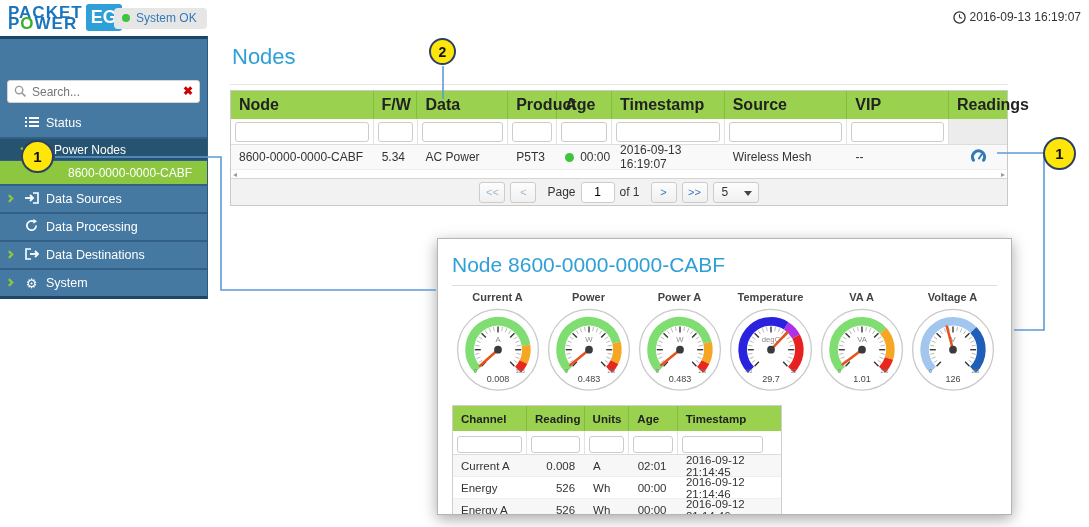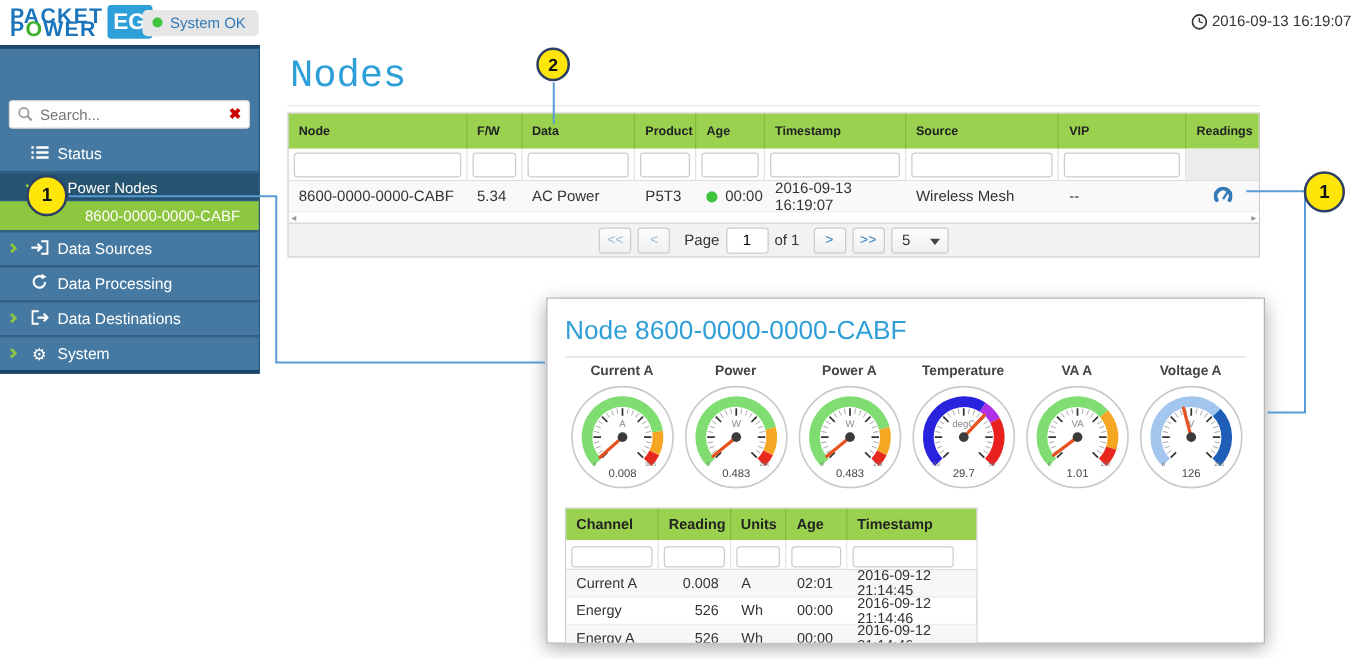--- a/index.html
+++ b/index.html
@@ -29,27 +29,27 @@
   .nav-item .nicon { position:absolute; left:24px; width:15px; text-align:center; }
   .nav-item .nlabel { position:absolute; left:46px; }
   .nav-sub { height:23px; background:#26536f; }
   .nav-sub .chev { left:20px; }
   .nav-sub .nlabel { left:54px; font-size:12px; }
   .nav-selected { height:24px; background:#8dc63f; border-top:1px solid #325f86; }
   .nav-selected .nlabel { left:68px; font-size:12px; }
   .gear-glyph { font-size:13px; line-height:13px; }
 
   
-  .main-title { position:absolute; left:232px; top:44px; font-size:31px; color:#2f9fd8;font-family:Liberation Mono, monospace; }
+  .main-title { position:absolute; left:232px; top:44px; font-size:22px; color:#2f9fd8; }
   .title-rule { position:absolute; left:230px; top:84px; width:778px; height:0; border-top:1px solid #e6e6e6; }
 
   .ntable { position:absolute; left:230px; top:90px; width:778px; border:1px solid #c9c9c9; background:#fff; }
   .trow { display:flex; }
   .thead-row { background:#9ad24f; height:28px; }
-  .thead-row .tc { font-weight:bold; font-size:10px; color:#222; display:flex; align-items:center; padding-left:8px; border-right:1px solid #83bd3e; }
+  .thead-row .tc { font-weight:bold; font-size:16px; color:#222; display:flex; align-items:center; padding-left:8px; border-right:1px solid #83bd3e; }
   .thead-row .tc:last-child { border-right:none; }
   .filter-row { height:26px; background:#fff; border-bottom:1px solid #ddd; }
   .filter-row .tc { border-right:1px solid #e2e2e2; padding:3px 4px; }
   .filter-row .tc:last-child { border-right:none; background:#ececec; }
   .filter-row input { width:100%; height:20px; border:1px solid #ccc; border-radius:3px; outline:none; font-family:inherit; font-size:11px; padding:0 4px; }
   .data-row { height:25px; background:#f9f9f9; font-size:12px; color:#333; border-bottom:1px solid #eee; }
   .data-row .tc { display:flex; align-items:center; padding-left:8px; }
   .age-dot { width:9px; height:9px; border-radius:50%; background:#3fc43f; margin-right:6px; }
   .scroll-strip { height:8px; display:flex; justify-content:space-between; align-items:center; font-size:8px; color:#999; padding:0 2px; background:#fff; }
   .tfoot { height:27px; background:#f2f2f2; border-top:1px solid #d5d5d5; display:flex; align-items:center; justify-content:center; gap:5px; font-size:12px; color:#333; }

